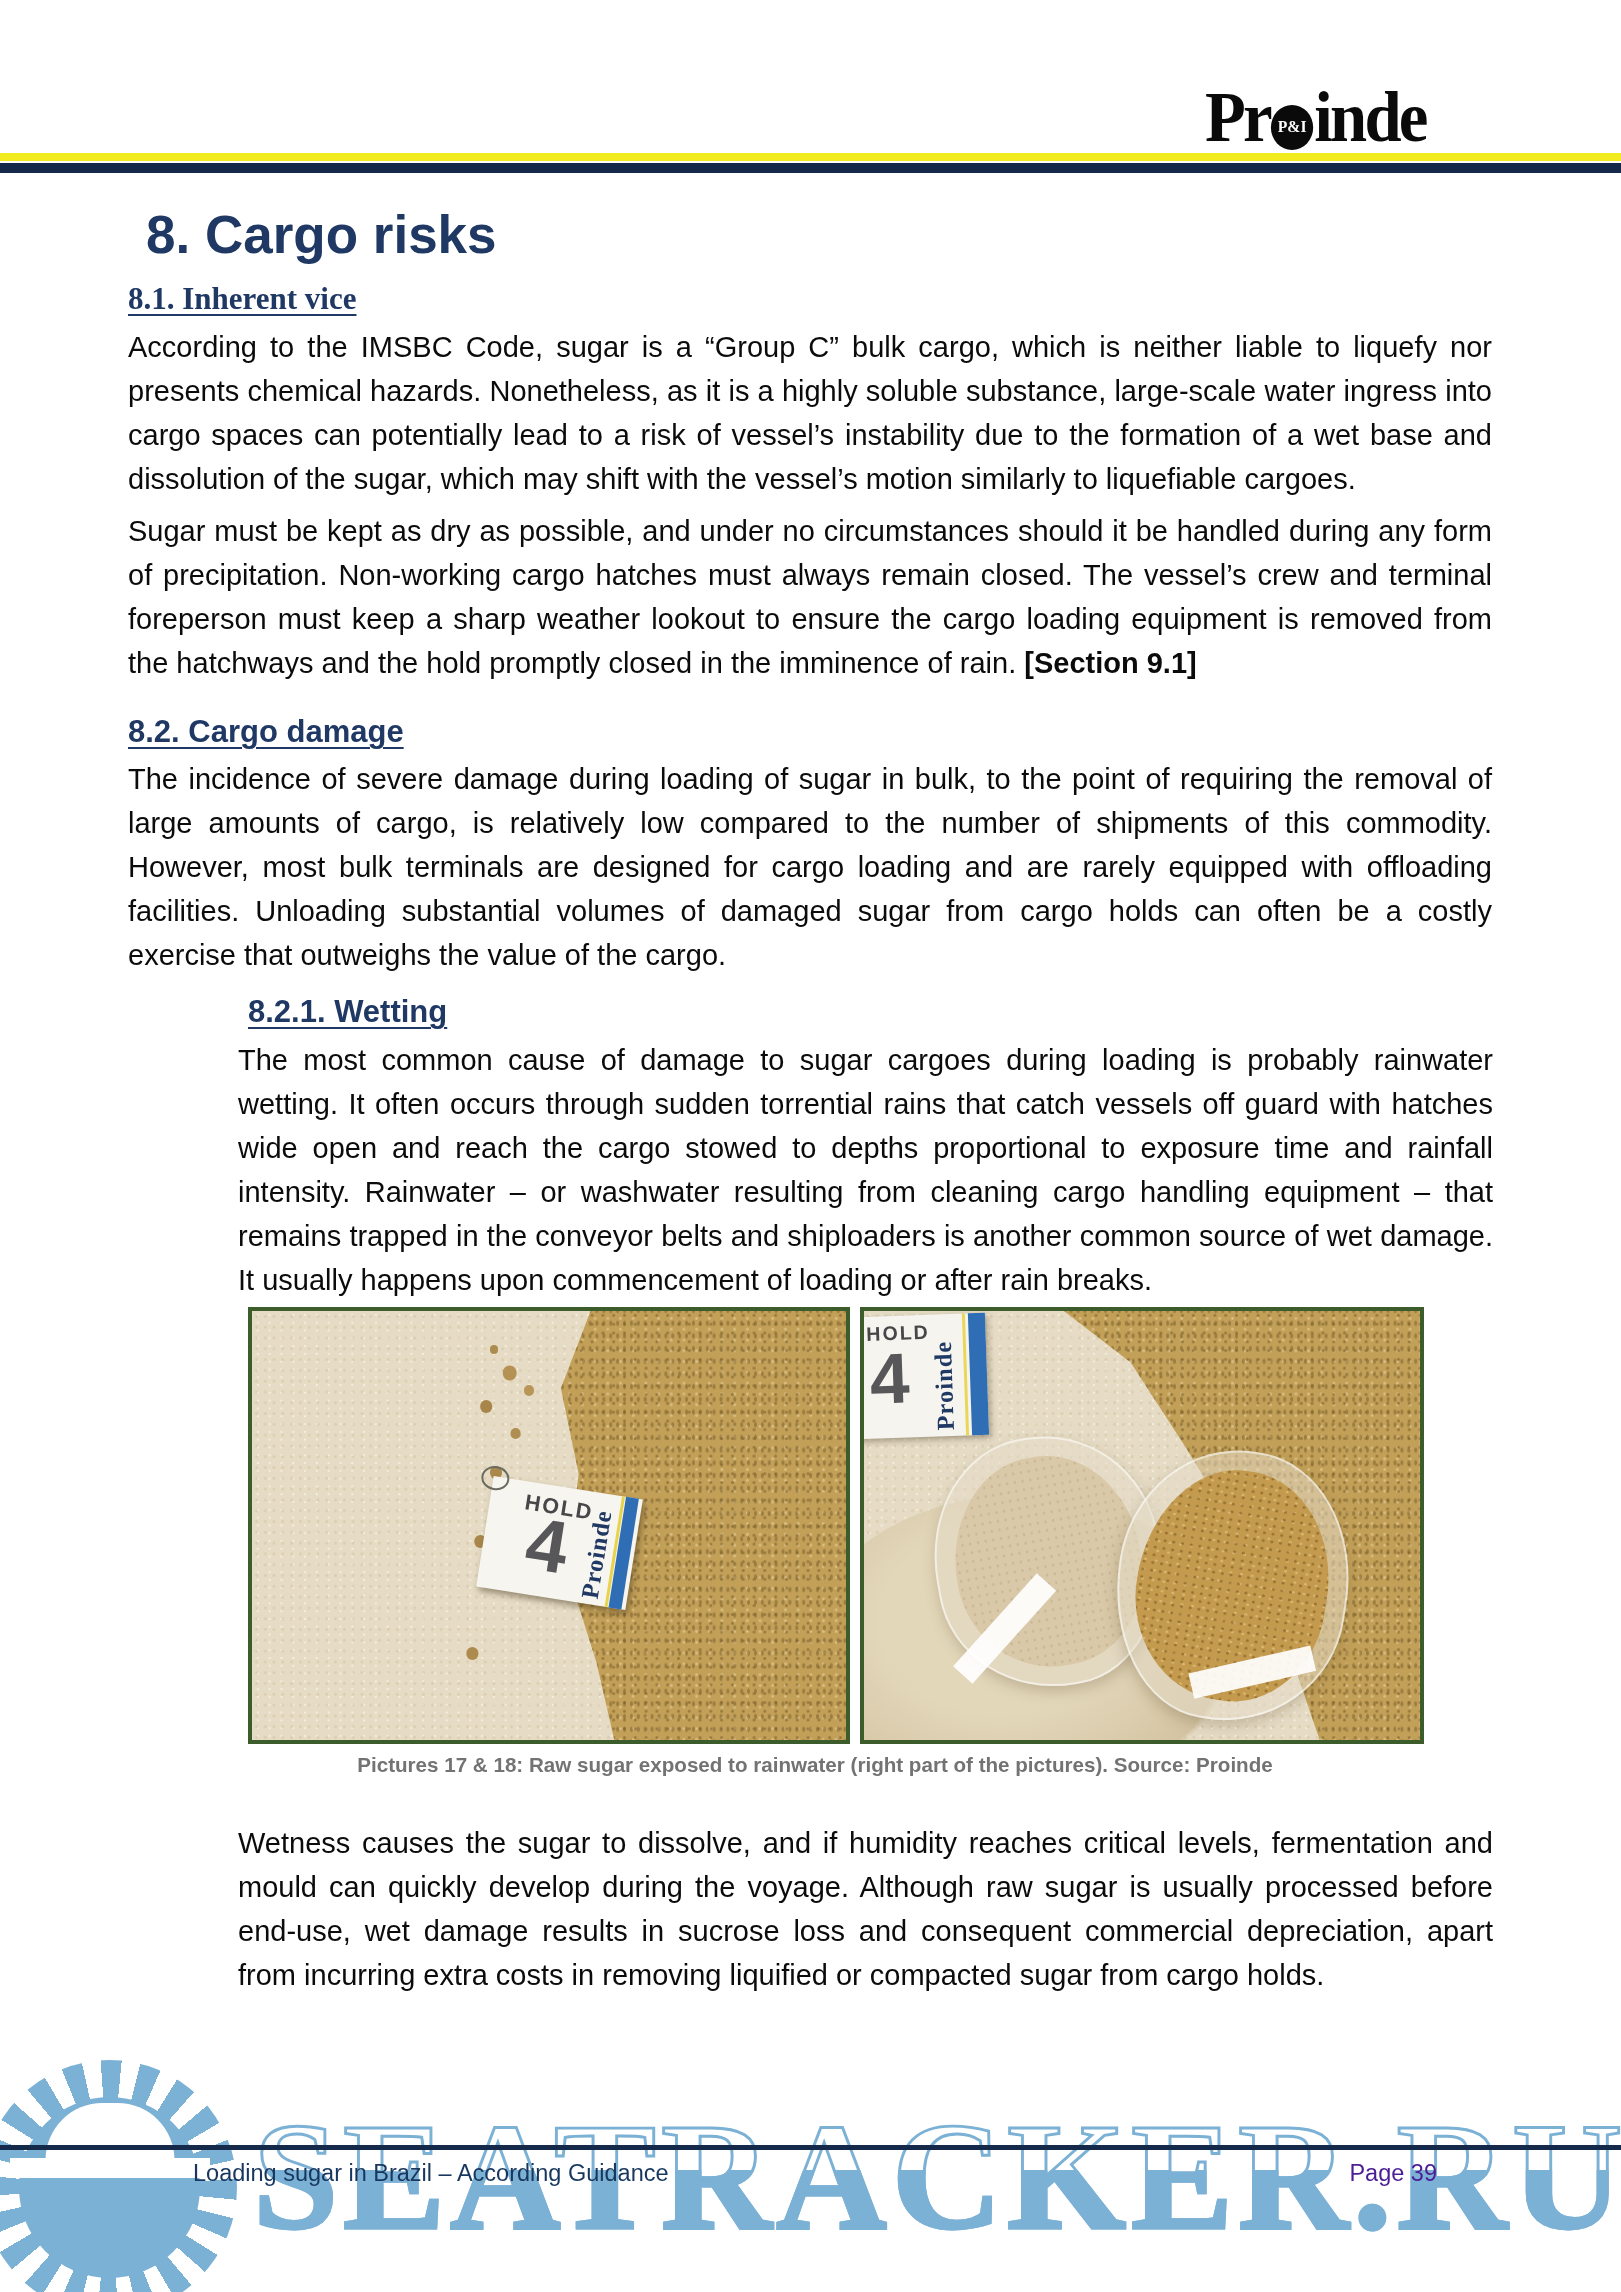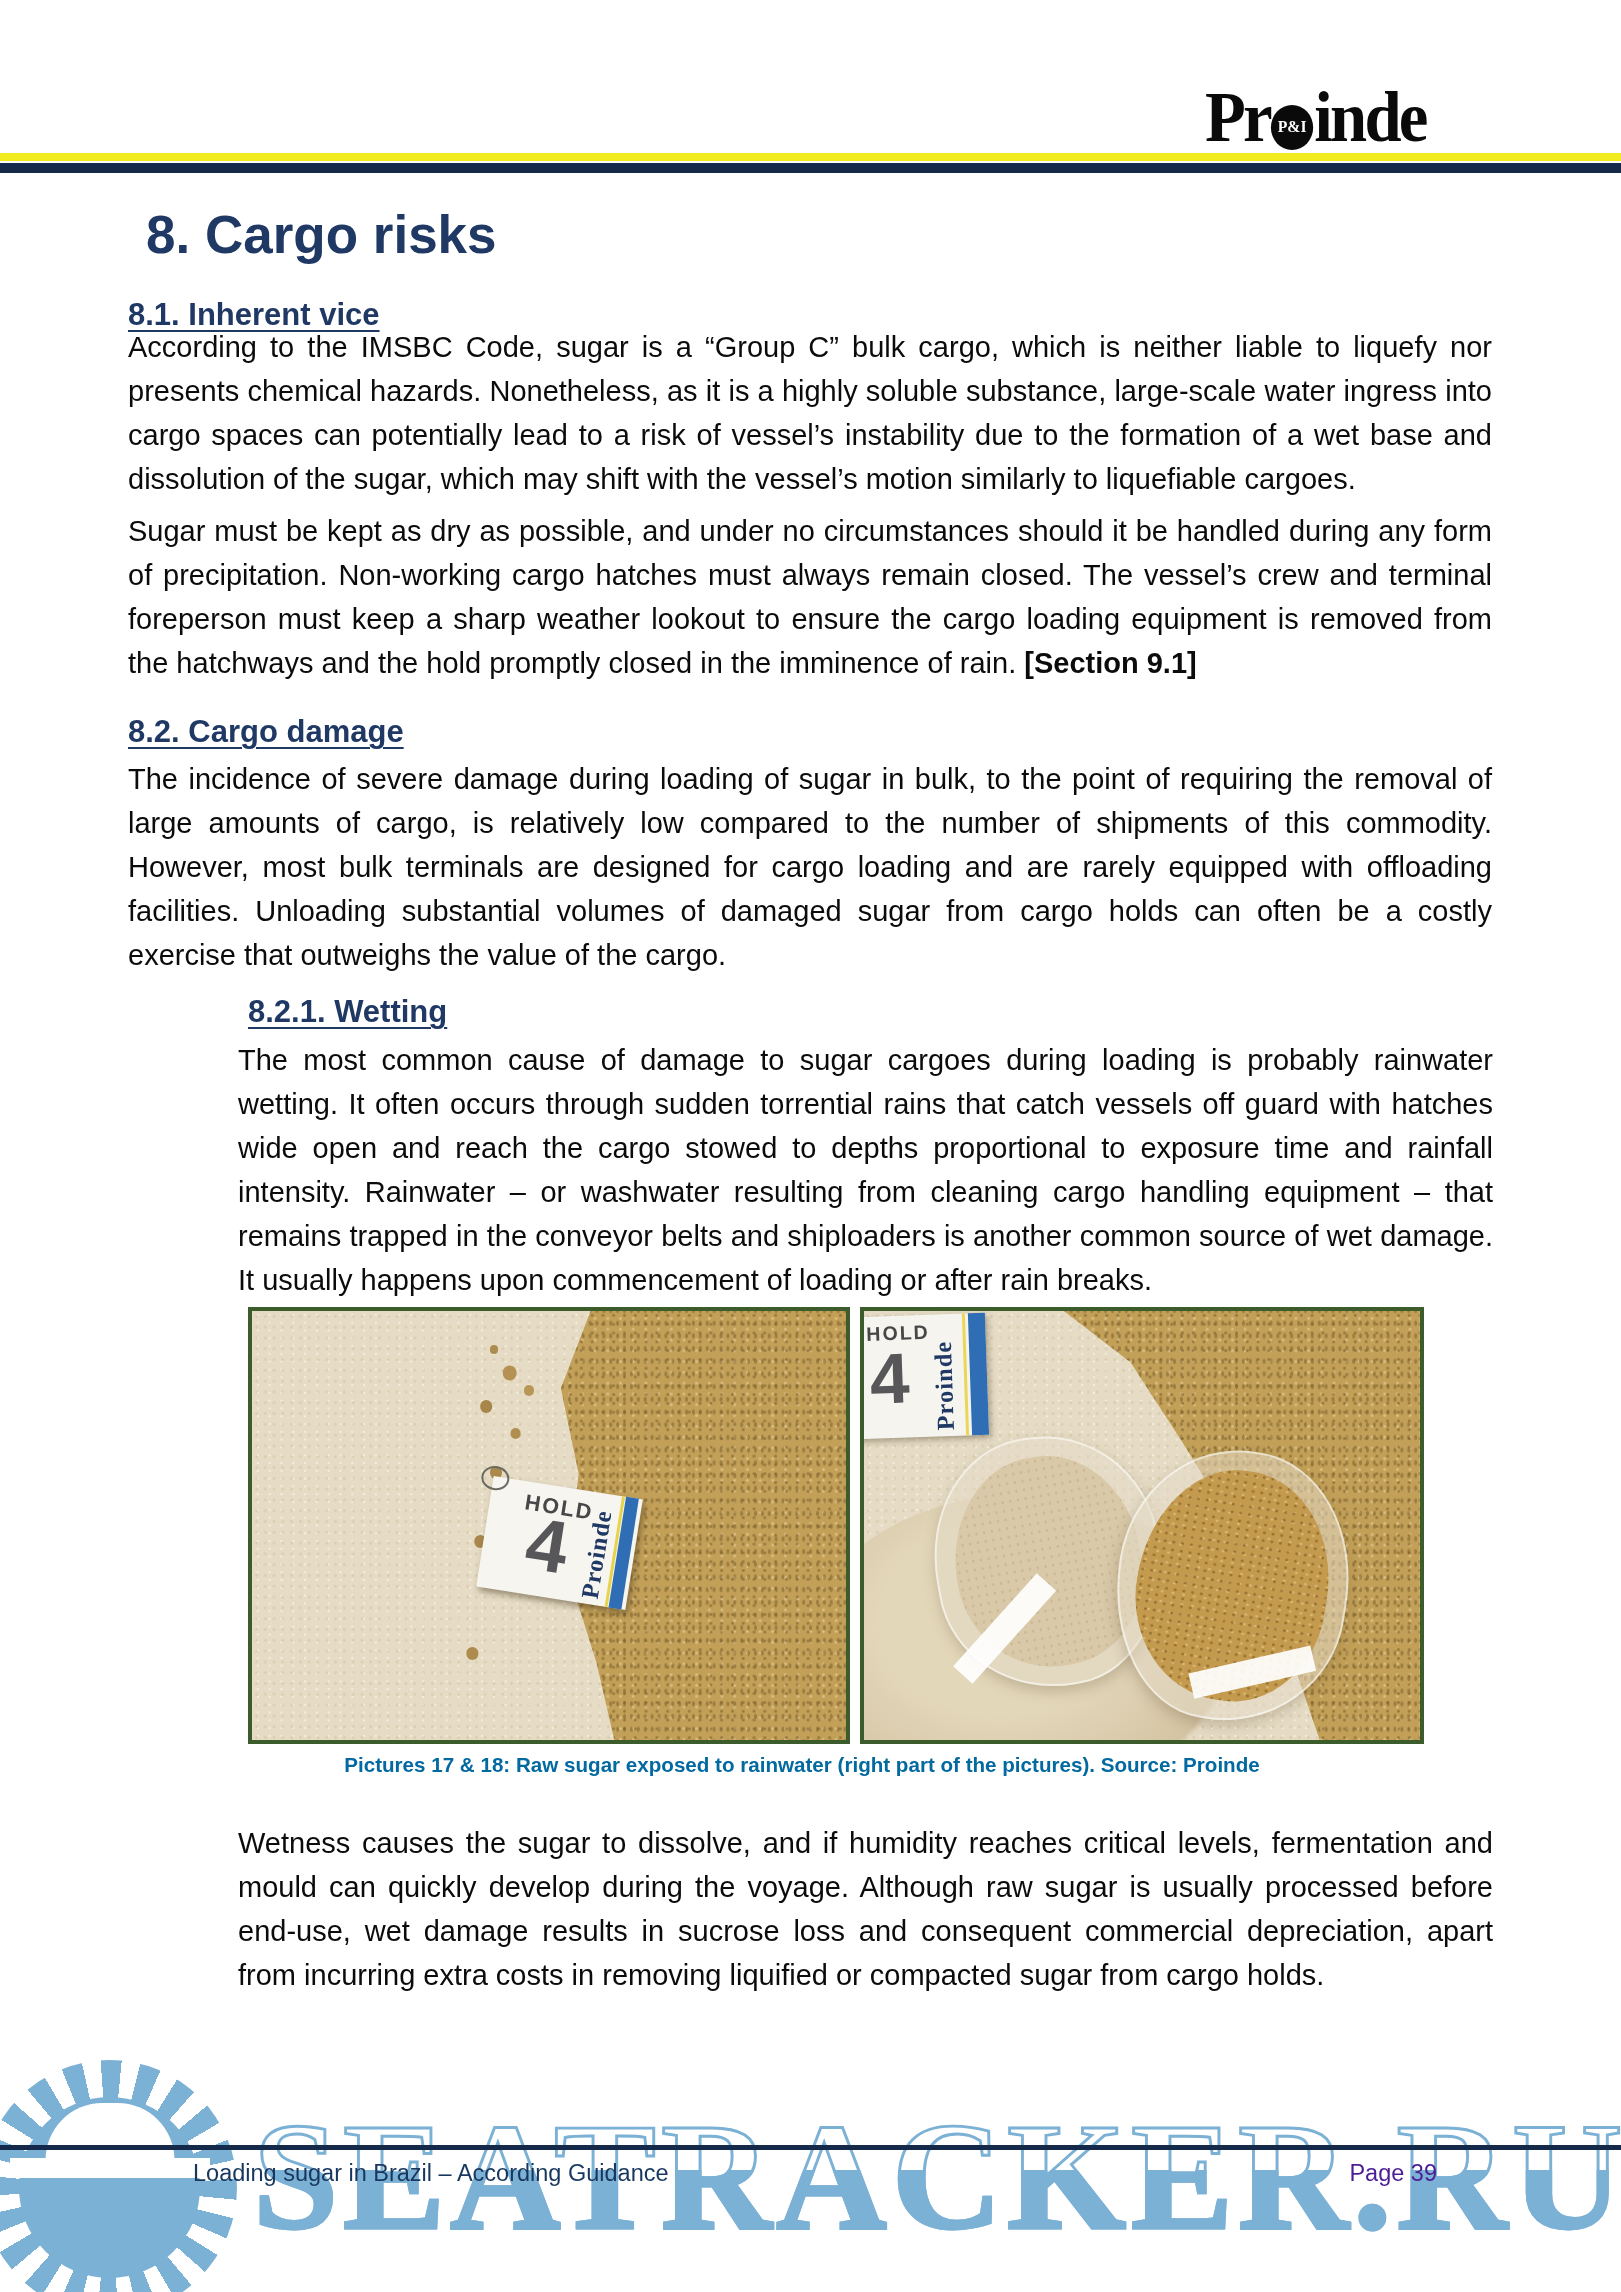--- a/index.html
+++ b/index.html
@@ -18,21 +18,21 @@
 
   
   .title{position:absolute;left:128px;top:186px;margin:18px;font-size:53px;font-weight:700;color:#1F3864;}
   .h2{position:absolute;left:128px;margin:0;font-size:31px;font-weight:700;color:#1F3864;
       text-decoration:underline;text-decoration-thickness:2px;text-underline-offset:4.9px;}
   .h3{position:absolute;left:248px;margin:0;font-size:31px;font-weight:700;color:#1F3864;
       text-decoration:underline;text-decoration-thickness:2px;text-underline-offset:4.9px;}
   .para{position:absolute;left:128px;width:1364px;margin:0;font-size:29px;line-height:44px;
         text-align:justify;color:#0b0b0b;}
   .para.indent{left:238px;width:1255px;}
-  .pos-81{top:297px;}
+  .pos-81{top:281px;font-family:Liberation Serif, serif;}
   .pos-p1{top:325px;}
   .pos-p2{top:509px;}
   .pos-82{top:714px;}
   .pos-p3{top:757px;}
   .pos-821{top:994px;}
   .pos-p4{top:1038px;}
   .pos-p5{top:1821px;}
   .para b{font-weight:700;}
 
   
@@ -97,22 +97,22 @@
   .pale-sugar{background:#d9c9a8;background-image:radial-gradient(rgba(170,148,105,.3) 1px,transparent 1.6px);background-size:7.8px 8.8px;}
   .gold-sugar{background:#c49a4e;background-image:
        radial-gradient(rgba(120,85,30,.55) 1.2px,transparent 2px),
        radial-gradient(rgba(235,205,140,.6) 1px,transparent 1.7px);
        background-size:8.8px 7.8px,10.8px 9.8px;}
   .bag-label{position:absolute;left:-5.9px;bottom:53px;width:125px;height:25.5px;background:rgba(255,255,255,.92);
        transform:rotate(-38deg);}
   .label2{left:auto;right:17.6px;bottom:39px;transform:rotate(-22deg);}
 
   
-  .caption{position:absolute;left:120px;width:1364px;top:1753px;margin:0;text-align:center;
-       font-size:20.6px;font-weight:700;color:#0369a1;}
+  .caption{position:absolute;left:133px;width:1364px;top:1753px;margin:0;text-align:center;
+       font-size:20.6px;font-weight:700;color:#737373;}
 
   
   .sun{position:absolute;left:-17.6px;top:2060px;width:255px;height:255px;border-radius:50%;z-index:1;
        background:repeating-conic-gradient(from -4deg,#7CB1D6 0deg 9.5deg,rgba(0,0,0,0) 9.5deg 18deg);}
   .sun-disc{position:absolute;inset:37px;border-radius:50%;background:#7CB1D6;}
   .sun-dome{position:absolute;left:50%;top:43px;width:129px;height:57px;transform:translateX(-50%);
        background:#fff;border-radius:65px 65px 0 0;}
   .sun-horizon{position:absolute;left:27.4px;right:27.4px;top:98px;height:19.6px;background:#fff;}
   .wm{position:absolute;left:253px;top:2100px;z-index:1;white-space:nowrap;
        font-family:"Liberation Serif",serif;font-weight:700;font-size:153px;line-height:153px;

